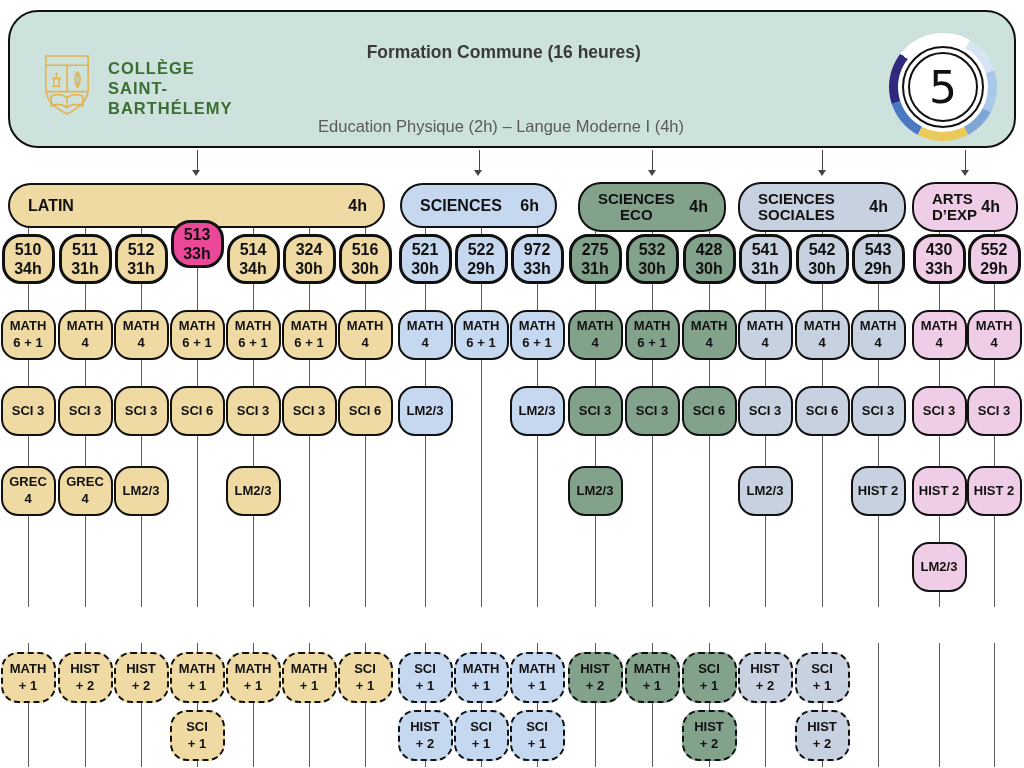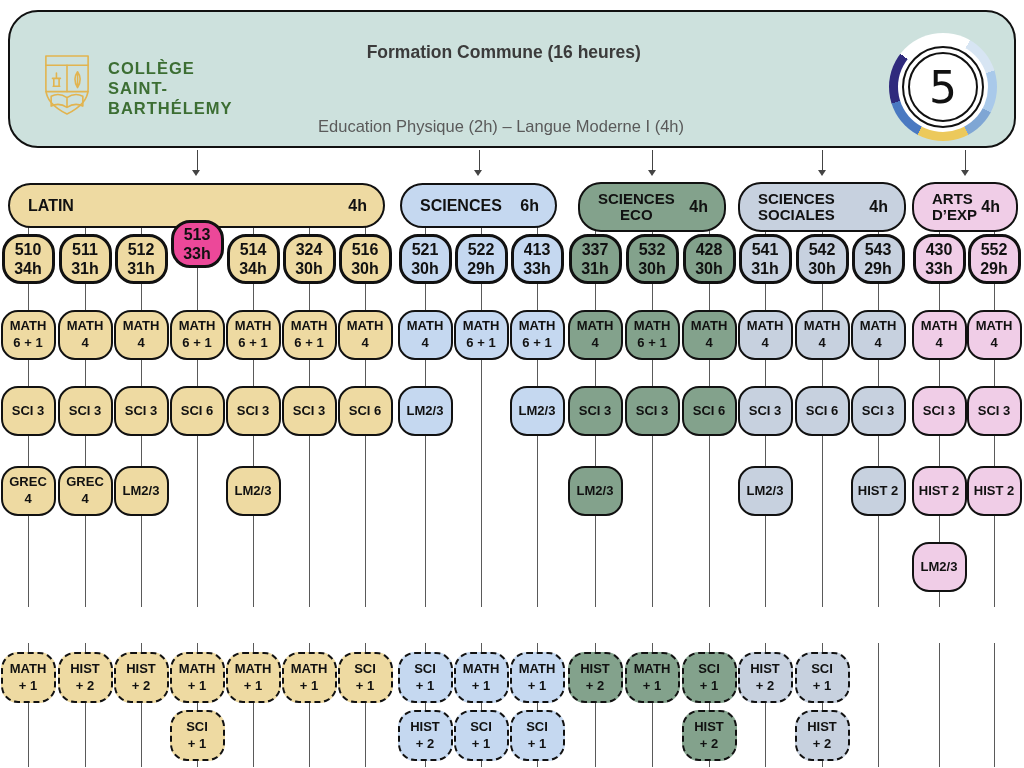--- a/index.html
+++ b/index.html
@@ -281,21 +281,21 @@
       <div>MATH</div>
       <div>+ 1</div>
     </div>
     <div class="box opt act" style="left: 453.5px; top: 710px; width: 55px; height: 51px; background: rgb(197, 216, 240);">
       <div>SCI</div>
       <div>+ 1</div>
     </div>
     <div class="line" style="left: 537px; top: 227px; height: 380px;"></div>
     <div class="line" style="left: 537px; top: 643px; height: 124px;"></div>
     <div class="box class-node" style="left: 510.5px; top: 234px; width: 53px; height: 50px; background: rgb(197, 216, 240);">
-      <div>413</div>
+      <div>972</div>
       <div>33h</div>
     </div>
     <div class="box opt" style="left: 509.5px; top: 310px; width: 55px; height: 50px; background: rgb(197, 216, 240);">
       <div>MATH</div>
       <div>6 + 1</div>
     </div>
     <div class="box opt" style="left: 509.5px; top: 386px; width: 55px; height: 50px; background: rgb(197, 216, 240);">
       <div>LM2/3</div>
     </div>
     <div class="box opt act" style="left: 509.5px; top: 652px; width: 55px; height: 51px; background: rgb(197, 216, 240);">
@@ -311,21 +311,21 @@
     <div class="ghead two" style="left: 578px; width: 148px; top: 182px; height: 50px; background: rgb(131, 162, 140);">
       <div class="gname" style="text-align: center;">
         <div>SCIENCES</div>
         <div>ECO</div>
       </div>
       <div class="ghours">4h</div>
     </div>
     <div class="line" style="left: 595px; top: 227px; height: 380px;"></div>
     <div class="line" style="left: 595px; top: 643px; height: 124px;"></div>
     <div class="box class-node" style="left: 568.5px; top: 234px; width: 53px; height: 50px; background: rgb(131, 162, 140);">
-      <div>337</div>
+      <div>275</div>
       <div>31h</div>
     </div>
     <div class="box opt" style="left: 567.5px; top: 310px; width: 55px; height: 50px; background: rgb(131, 162, 140);">
       <div>MATH</div>
       <div>4</div>
     </div>
     <div class="box opt" style="left: 567.5px; top: 386px; width: 55px; height: 50px; background: rgb(131, 162, 140);">
       <div>SCI 3</div>
     </div>
     <div class="box opt" style="left: 567.5px; top: 466px; width: 55px; height: 50px; background: rgb(131, 162, 140);">

